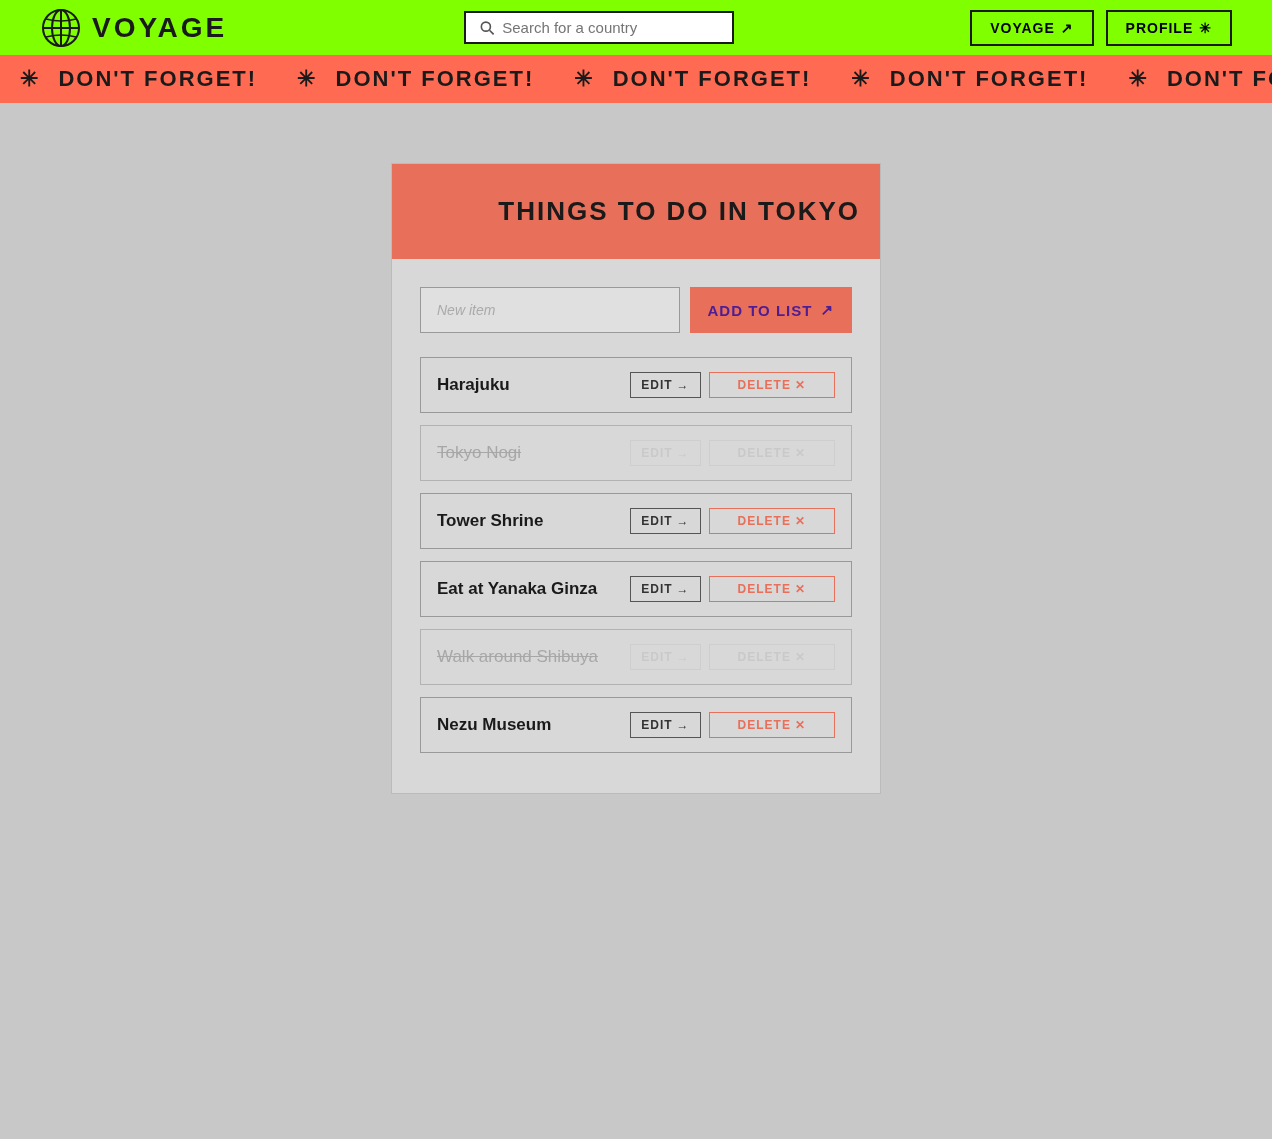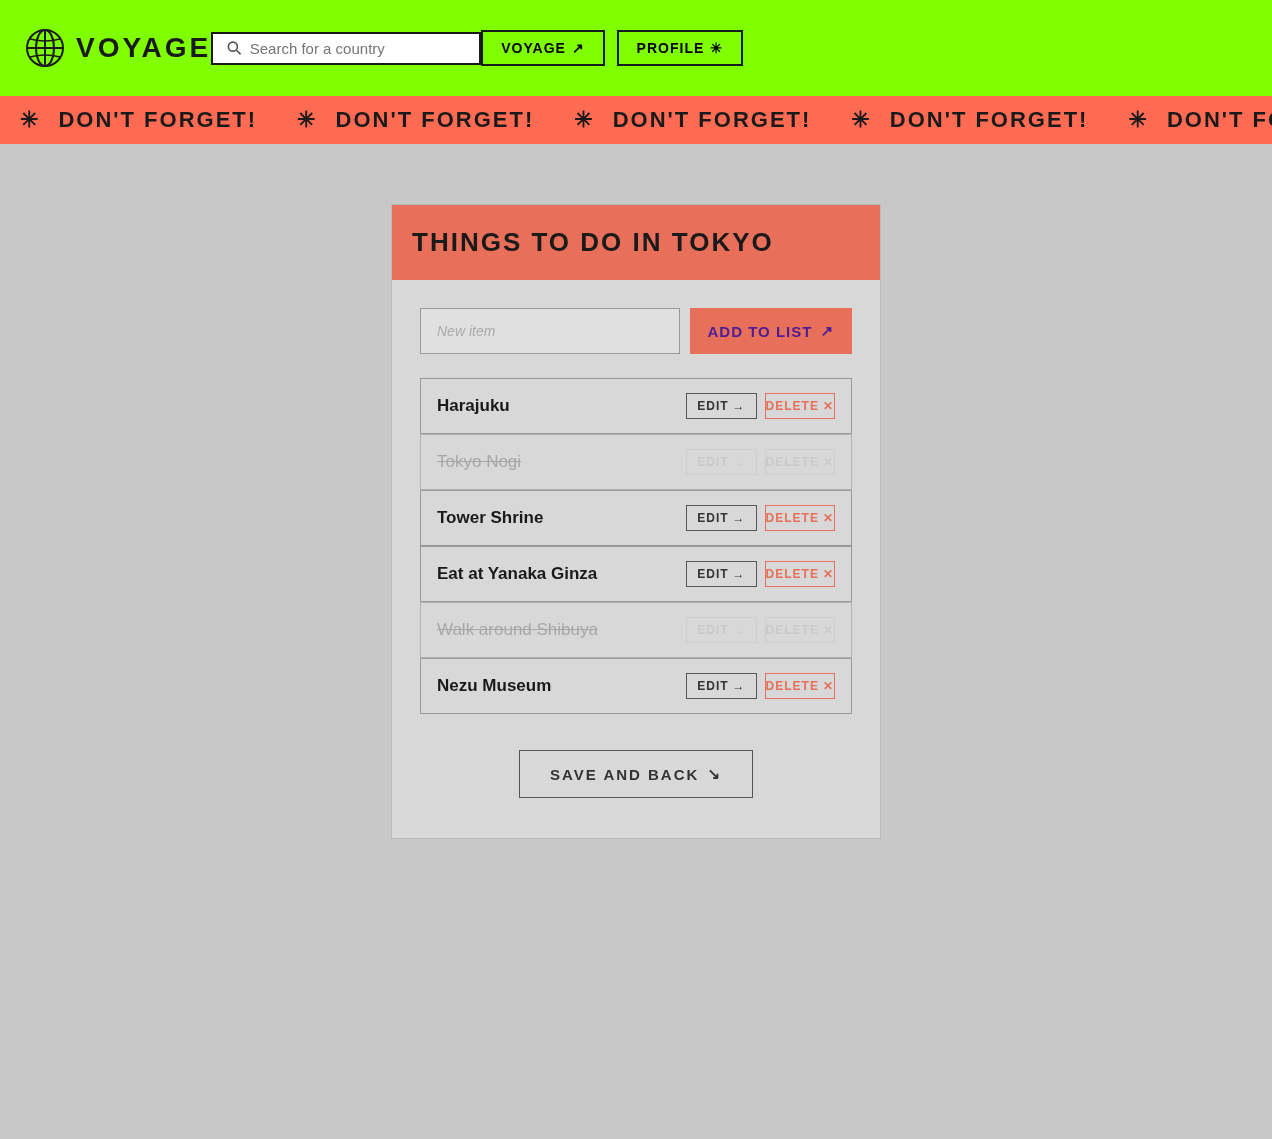--- a/index.html
+++ b/index.html
@@ -7,24 +7,25 @@
       width: 1272px;
       min-height: 1139px;
       font-family: 'Arial', sans-serif;
       background: #c8c8c8;
       overflow-x: hidden;
     }
 
     
     .header {
       background: #7fff00;
-      height: 96px;
-      display: flex;
-      align-items: center;
-      padding: 0 24px;
+      height: 55px;
+      display: flex;
+      align-items: center;
+      padding: 0 40px;
+      justify-content: space-between;
     }
     .header-logo {
       display: flex;
       align-items: center;
       gap: 10px;
     }
     .logo-globe {
       width: 42px;
       height: 42px;
     }
@@ -113,22 +114,22 @@
 
     
     .card {
       background: #d8d8d8;
       border: 1px solid #bbb;
       width: 490px;
       padding: 0 0 40px 0;
     }
     .card-header {
       background: #e8705a;
-      padding: 22px 20px;
-      text-align: left;
+      padding: 32px 20px;
+      text-align: right;
     }
     .card-title {
       font-size: 26px;
       font-weight: 700;
       letter-spacing: 2px;
       color: #1a1a1a;
       font-family: 'Arial Black', sans-serif;
     }
 
     
@@ -163,20 +164,21 @@
       align-items: center;
       gap: 8px;
       white-space: nowrap;
     }
 
     
     .list-items {
       padding: 0 28px;
       display: flex;
       flex-direction: column;
+      gap: 12px;
     }
     .list-item {
       background: #d8d8d8;
       border: 1.5px solid #999;
       display: flex;
       align-items: center;
       justify-content: space-between;
       padding: 14px 16px;
     }
     .list-item.done {
@@ -204,21 +206,21 @@
       font-weight: 600;
       letter-spacing: 1px;
       cursor: pointer;
       color: #333;
       display: flex;
       gap: 4px;
     }
     .btn-delete {
       border: 1.5px solid #e8705a;
       background: transparent;
-      padding: 5px 0;
+      padding: 5px 28px;
       font-size: 12px;
       font-weight: 600;
       letter-spacing: 1px;
       cursor: pointer;
       color: #e8705a;
       display: flex;
       align-items: flex-start;
       gap: 4px;
     }
     .list-item.done .btn-edit,
@@ -398,20 +400,14 @@
               <span>→</span>
             </button>
             <button class="btn-delete">
               <span>DELETE</span>
               <span>✕</span>
             </button>
           </div>
         </div>
       </div>
 
-    <div class="save-back-row">
-      <button class="save-back-btn">
-        <span>SAVE AND BACK</span>
-        <span>↘</span>
-      </button>
-    </div>
   </div>
 </main>
 
 </body></html>

